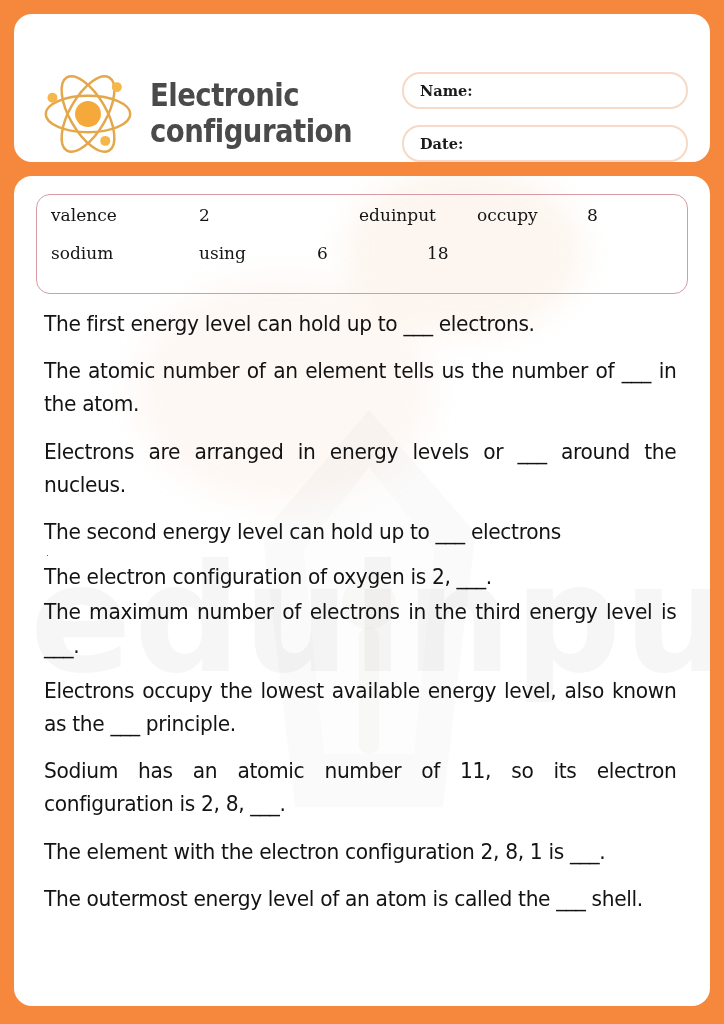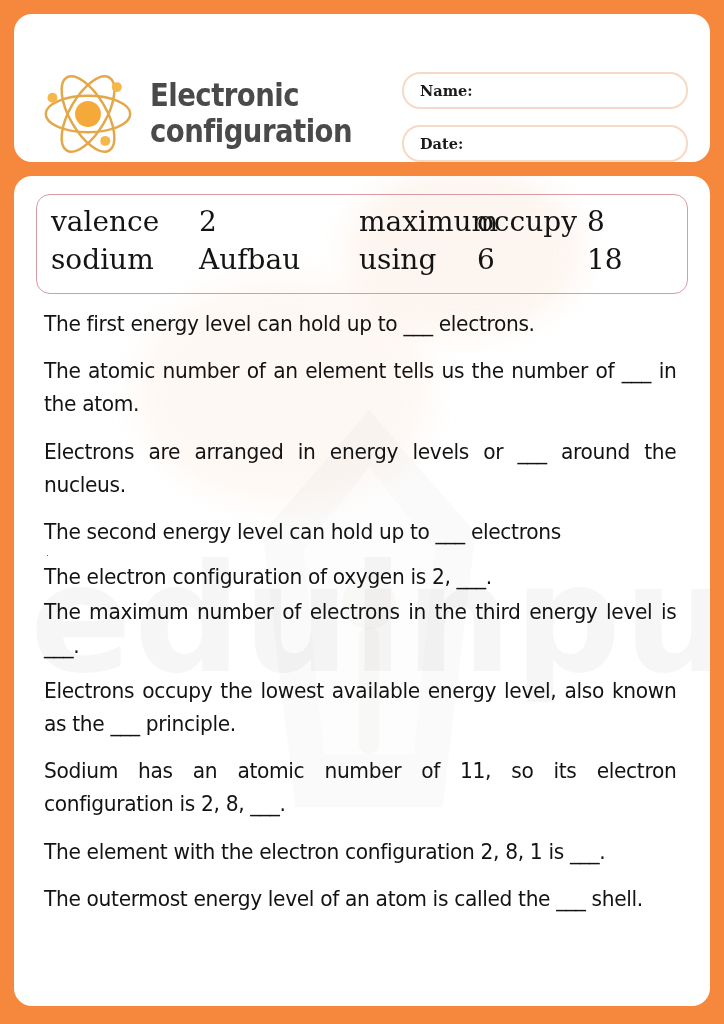--- a/index.html
+++ b/index.html
@@ -147,21 +147,21 @@
     border-radius: 14px;
     padding: 10px 14px 12px 14px;
     margin: 0 0 14px 0;
     background: transparent;
   }
 
   .key-row {
     display: flex;
     align-items: baseline;
     font-family: "DejaVu Serif", serif;
-    font-size: 28px;
+    font-size: 17px;
     color: #141414;
     height: 38px;
   }
 
   .key-cell { flex: 0 0 auto; }
   .kc1 { width: 148px; }
   .kc2 { width: 160px; }
   .kc3 { width: 118px; }
   .kc4 { width: 110px; }
   .kc5 { width: 80px; }
@@ -248,27 +248,26 @@
       <div class="wm-text">eduinput.com</div>
     </div>
 
     <div class="content">
 
 
       <div class="key-box">
         <div class="key-row">
           <span class="key-cell kc1">valence</span>
           <span class="key-cell kc2 num">2</span>
-          <span class="key-cell kc3">maximum</span>
+          <span class="key-cell kc3">eduinput</span>
           <span class="key-cell kc4">occupy</span>
           <span class="key-cell kc5 num">8</span>
         </div>
         <div class="key-row">
           <span class="key-cell kc1">sodium</span>
-          <span class="key-cell kc2">Aufbau</span>
           <span class="key-cell kc3">using</span>
           <span class="key-cell kc4 num">6</span>
           <span class="key-cell kc5 num">18</span>
         </div>
       </div>
 
       <div class="questions">
         <div class="q">The first energy level can hold up to ___ electrons.</div>
         <div class="q">The atomic number of an element tells us the number of ___ in the atom.</div>
         <div class="q">Electrons are arranged in energy levels or ___ around the nucleus.</div>

